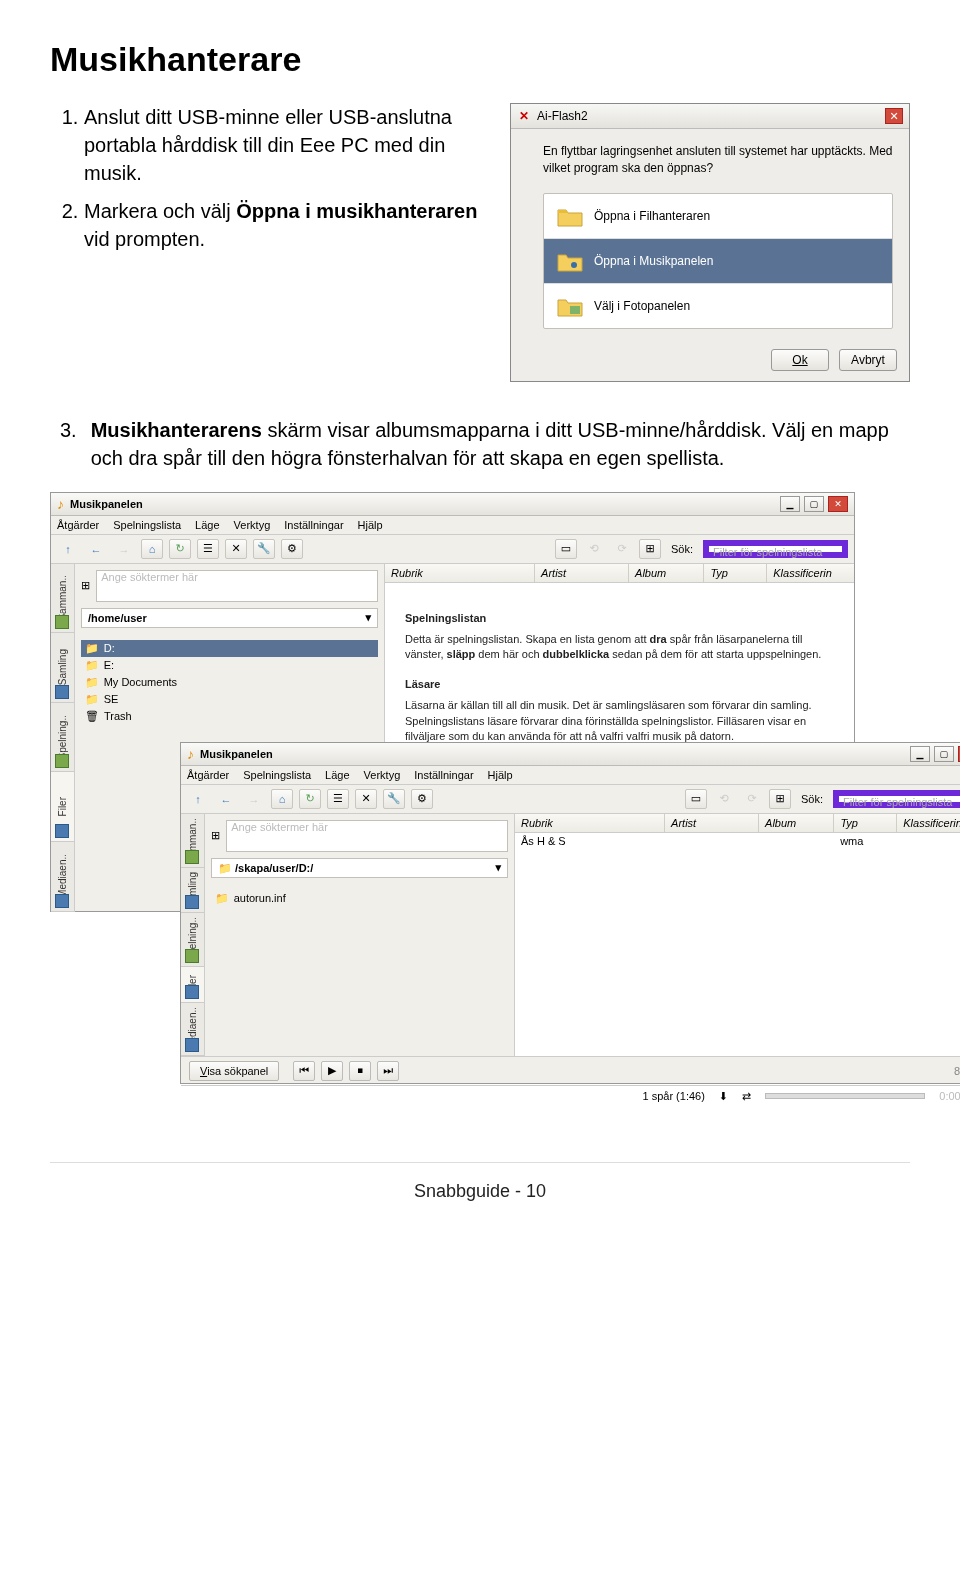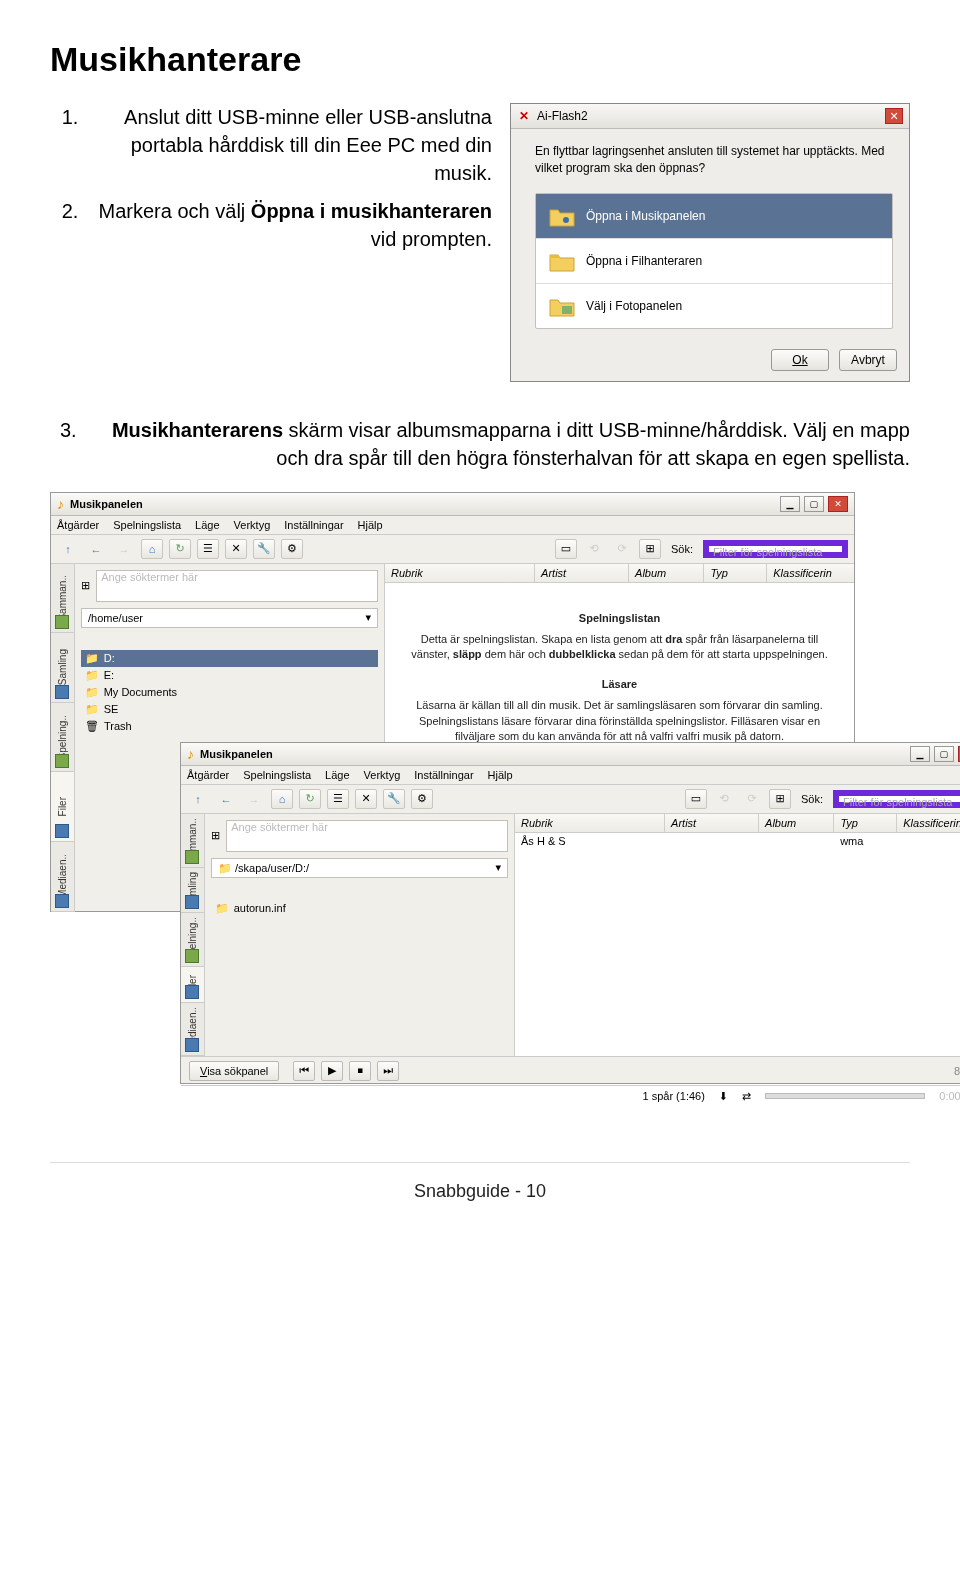--- a/index.html
+++ b/index.html
@@ -18,21 +18,20 @@
   }
   .top-section {
     display: flex;
     gap: 18px;
     margin-bottom: 34px;
   }
   .instructions {
     flex: 1;
     font-size: 20px;
     line-height: 1.4;
-    text-align: right;
   }
   .instructions ol {
     padding-left: 34px;
     margin: 0;
   }
   .instructions li {
     margin-bottom: 10px;
   }
   .instructions b { font-weight: bold; }
   .dialog {
@@ -59,21 +58,21 @@
     width: 18px; height: 16px;
     background: #d24a3a;
     border: 1px solid #a22;
     color: #fff;
     font-size: 11px;
     display: inline-flex;
     align-items: center;
     justify-content: center;
   }
   .dialog-body {
-    padding: 14px 16px 12px 24px;
+    padding: 14px 16px 12px 32px;
   }
   .dialog-body .msg {
     font-size: 12px;
     line-height: 1.4;
     margin-bottom: 16px;
   }
   .opt-box {
     border: 1px solid #c2c0b8;
     background: #fff;
     border-radius: 2px;
@@ -230,21 +229,22 @@
     display: flex;
     align-items: center;
     gap: 6px;
     margin-bottom: 6px;
   }
   .search-row .inpt {
     flex:1; height:32px; border:1px solid #c2c0b8; background:#fff;
     color:#bbb; padding:0 4px; font-size:11px;
   }
   .path-row {
-    margin-bottom: 22px;
+    margin-bottom: 12px;
+    font-weight: bold;
   }
   .path-row .dd {
     width:100%; height:20px; border:1px solid #c2c0b8; background:#fff;
     display:flex; align-items:center; justify-content:space-between;
     padding:0 6px; font-size:11px;
   }
   .file-tree {
     flex:1;
     overflow:hidden;
   }
@@ -274,21 +274,21 @@
   .th.typ { flex: 0.8; }
   .th.kla { flex: 1.2; border-right: none; }
   .table-body {
     flex:1;
     background: #fff;
     overflow:hidden;
   }
   .info-text {
     padding: 28px 20px 10px 20px;
     font-size: 11px;
-    text-align: center;
+    text-align: left;
     line-height: 1.4;
     color: #222;
   }
   .info-text .hdr {
     font-weight: bold;
     margin-bottom: 6px;
     display: block;
   }
   .info-text p { margin: 0 0 14px 0; }
   .tb-row {
@@ -361,37 +361,37 @@
     <div class="dialog-titlebar">
       <div class="ttl">
         <span class="icn">✕</span>
         <span>Ai-Flash2</span>
       </div>
       <div class="close-btn">✕</div>
     </div>
     <div class="dialog-body">
       <div class="msg">En flyttbar lagringsenhet ansluten till systemet har upptäckts. Med vilket program ska den öppnas?</div>
       <div class="opt-box">
+        <div class="opt">
+          <span class="folder-icon">
+            <svg viewBox="0 0 28 24">
+                <path d="M2 6h8l2 3h14v13H2z" fill="#f4cf5e" stroke="#c9a33a"></path>
+                <path d="M2 6h8l2 3H2z" fill="#e9bc3a"></path>
+              </svg>
+          </span>
+          <span>Öppna i Filhanteraren</span>
+        </div>
         <div class="opt selected">
           <span class="folder-icon">
             <svg viewBox="0 0 28 24">
                 <path d="M2 6h8l2 3h14v13H2z" fill="#f4cf5e" stroke="#c9a33a"></path>
                 <circle cx="18" cy="16" r="3" fill="#3a6fa5"></circle>
               </svg>
           </span>
           <span>Öppna i Musikpanelen</span>
-        </div>
-        <div class="opt">
-          <span class="folder-icon">
-            <svg viewBox="0 0 28 24">
-                <path d="M2 6h8l2 3h14v13H2z" fill="#f4cf5e" stroke="#c9a33a"></path>
-                <path d="M2 6h8l2 3H2z" fill="#e9bc3a"></path>
-              </svg>
-          </span>
-          <span>Öppna i Filhanteraren</span>
         </div>
         <div class="opt">
           <span class="folder-icon">
             <svg viewBox="0 0 28 24">
                 <path d="M2 6h8l2 3h14v13H2z" fill="#f4cf5e" stroke="#c9a33a"></path>
                 <rect x="14" y="12" width="10" height="8" fill="#7fb36a"></rect>
               </svg>
           </span>
           <span>Välj i Fotopanelen</span>
         </div>

